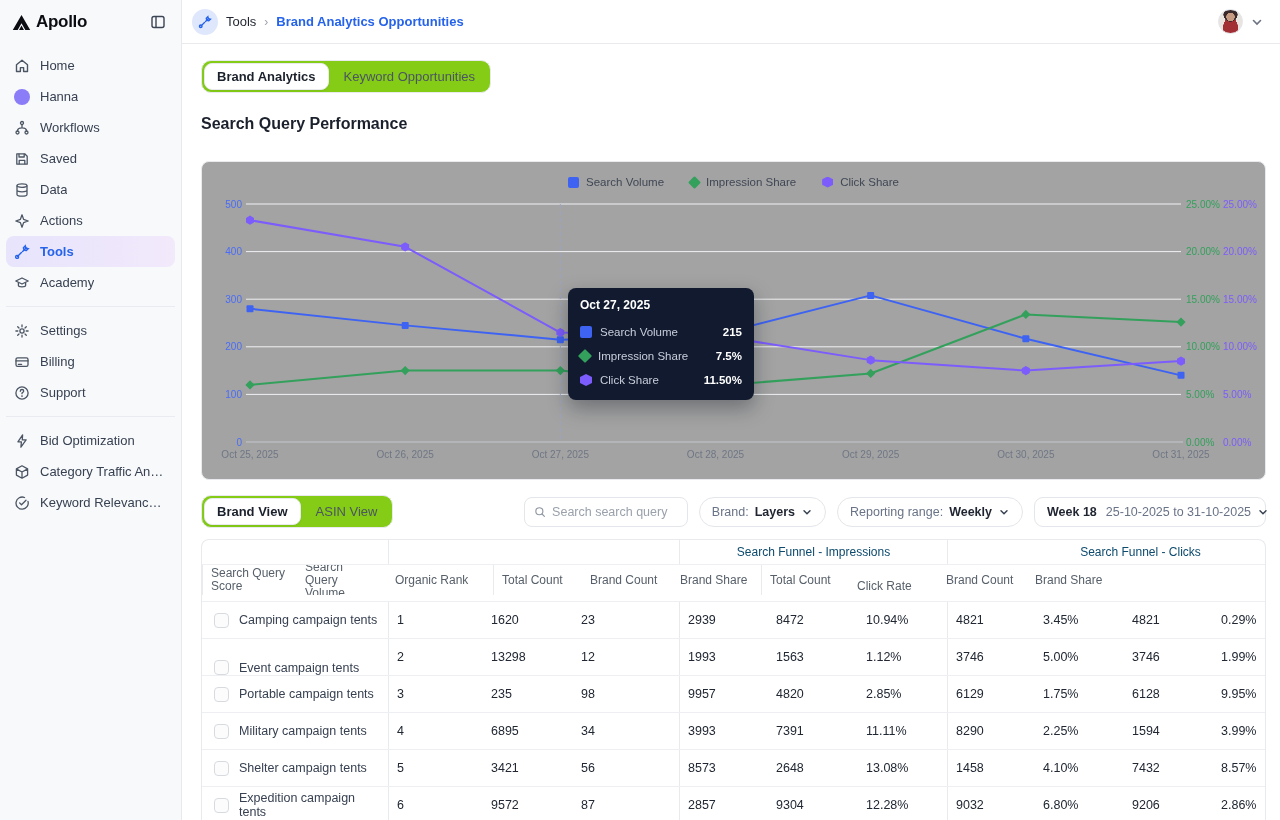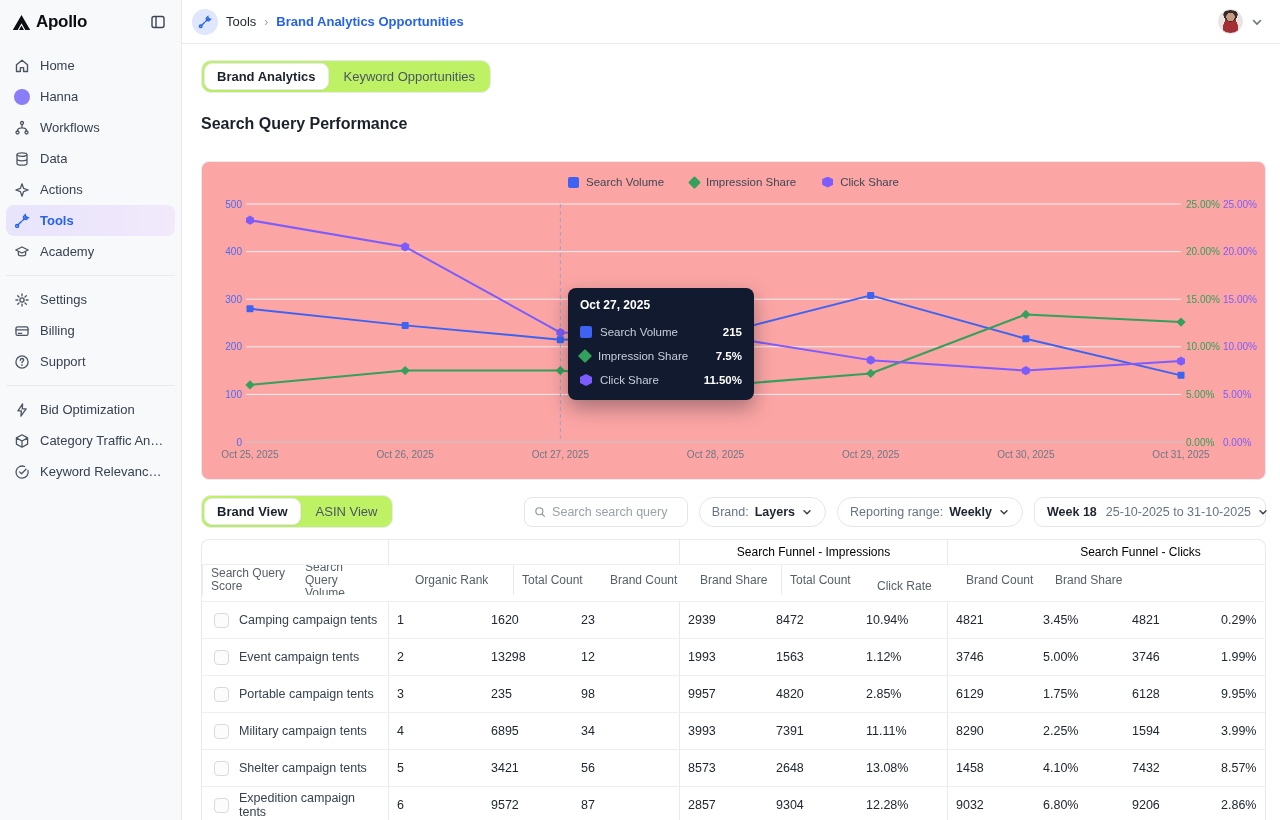--- a/index.html
+++ b/index.html
@@ -39,29 +39,29 @@
   .user-avatar { width:25px; height:25px; border-radius:50%; border:1px solid #e5e7eb; cursor:pointer;
     background:
       radial-gradient(circle at 50% 30%, #c79a82 0 21%, rgba(0,0,0,0) 22%),
       radial-gradient(circle at 50% 20%, #39292a 0 32%, rgba(0,0,0,0) 33%),
       radial-gradient(ellipse at 50% 92%, #a12f33 0 48%, rgba(0,0,0,0) 49%),
       #e9e4e0; }
   .chev { color:#6b7280; display:flex; }
 
   
   .content { padding:16px 16px 0 19px; flex:1; min-height:0; }
-  .seg { display:inline-flex; background:#bef264; border:1px solid #e8eaed; border-radius:10px; padding:2px; gap:2px; }
+  .seg { display:inline-flex; background:#84cc16; border:1px solid #e8eaed; border-radius:10px; padding:2px; gap:2px; }
   .seg-item { font-size:13px; color:#4b5563; padding:6px 13px; border-radius:8px; cursor:pointer; white-space:nowrap; }
   .seg-item.active { background:#fff; border:1px solid #e8eaed; color:#1b212c; font-weight:700;
     box-shadow:0 1px 2px rgba(16,24,40,.05); padding:5px 12px; }
   .page-title { font-size:16px; font-weight:700; color:#1b212c; margin-top:22px; }
 
   
   .chart-card { position:relative; margin-top:28px; width:1065px; height:319px;
-    border:1px solid #e8eaed; border-radius:8px; background:#fca5a5; padding-top:9px; }
+    border:1px solid #e8eaed; border-radius:8px; background:#a3a3a3; padding-top:9px; }
   .legend { display:flex; justify-content:center; gap:26px; height:22px; align-items:center; }
   .legend-item { display:flex; align-items:center; gap:7px; font-size:11.5px; color:#3f4754; cursor:pointer; }
   .sw-square { width:11px; height:11px; border-radius:2px; }
   .sw-diamond { width:9px; height:9px; transform:rotate(45deg); border-radius:1px; }
   .sw-hex { width:11px; height:11px; clip-path:polygon(50% 0,100% 25%,100% 75%,50% 100%,0 75%,0 25%); }
   .tooltip { position:absolute; left:366px; top:126px; width:186px; background:#111a2e; border-radius:8px;
     padding:10px 12px 8px 12px; box-shadow:0 8px 20px rgba(10,16,30,.35); z-index:3; }
   .tooltip-title { color:#fff; font-size:12px; font-weight:700; margin-bottom:8px; }
   .tooltip-row { display:flex; align-items:center; gap:8px; height:24px; }
   .tooltip-row .lbl { color:#c8cedb; font-size:11.5px; }
@@ -79,21 +79,21 @@
   .pill .muted { color:#697386; }
   .pill b { color:#1f2430; font-weight:700; }
   .pill.week { border-radius:9px; width:232px; justify-content:space-between; }
   .week-left { display:flex; gap:9px; align-items:center; }
 
   
   .tbl { margin-top:11px; width:1065px; border:1px solid #e8eaed; border-bottom:none;
     border-radius:8px 8px 0 0; overflow:hidden; font-size:12.5px; }
   .trow { display:flex; }
   .tcell { flex:none; padding:0 8px; display:flex; align-items:center; overflow:hidden; }
-  .group-row .tcell { height:24px; justify-content:center; color:#000000; font-size:12px; }
+  .group-row .tcell { height:24px; justify-content:center; color:#0c4a6e; font-size:12px; }
   .head-row .tcell { height:30px; color:#57606a; font-size:12px; line-height:13px; align-items:center; }
   .body-row .tcell { height:36px; color:#212833; }
   .body-row { border-top:1px solid #edeff2; cursor:pointer; }
   .head-row { border-top:1px solid #edeff2; }
   .bl { border-left:1px solid #e8eaed; }
   .cb { width:15px; height:15px; border:1.5px solid #d7dbe0; border-radius:4px; background:#fcfcfd;
     flex:none; margin-right:10px; cursor:pointer; }
   .qname { color:#374151; }
 
   svg.icon { display:block; }
@@ -135,20 +135,29 @@
       <div class="nav-item">
         <span class="ic">
             <svg class="icon" width="16" height="16" viewBox="0 0 16 16" fill="none" stroke="currentColor" stroke-width="1.3">
               <circle cx="8" cy="3" r="1.5"></circle>
               <circle cx="3.5" cy="12.5" r="1.5"></circle>
               <circle cx="12.5" cy="12.5" r="1.5"></circle>
               <path d="M8 4.6 V7.8 M8 7.8 C4.5 7.8 3.5 9.3 3.5 10.9 M8 7.8 c3.5 0 4.5 1.5 4.5 3.1" stroke-linecap="round"></path>
             </svg>
           </span>
         <span class="nav-label">Workflows</span>
+      </div>
+      <div class="nav-item">
+        <span class="ic">
+            <svg class="icon" width="16" height="16" viewBox="0 0 16 16" fill="none" stroke="currentColor" stroke-width="1.3" stroke-linejoin="round">
+              <path d="M2.8 2.8 h7.9 l2.5 2.5 v7.9 H2.8 Z"></path>
+              <path d="M5 2.8 v3.2 h5.2 V2.8 M5.2 13.2 V9.4 h5.6 v3.8"></path>
+            </svg>
+          </span>
+        <span class="nav-label">Saved</span>
       </div>
       <div class="nav-item">
         <span class="ic">
             <svg class="icon" width="16" height="16" viewBox="0 0 16 16" fill="none" stroke="currentColor" stroke-width="1.3">
               <ellipse cx="8" cy="3.6" rx="5" ry="1.8"></ellipse>
               <path d="M3 3.6 v8.8 c0 1 2.2 1.8 5 1.8 s5-.8 5-1.8 V3.6 M3 8 c0 1 2.2 1.8 5 1.8 S13 9 13 8"></path>
             </svg>
           </span>
         <span class="nav-label">Data</span>
       </div>
@@ -423,21 +432,21 @@
             <div class="tcell bl" style="width: 268px;">Search Funnel - Impressions</div>
             <div class="tcell bl" style="width: 386px;">Search Funnel - Clicks</div>
           </div>
           <div class="trow head-row">
             <div class="tcell bl" style="width: 95px;">
               <span>Search Query Score</span>
             </div>
             <div class="tcell" style="width: 90px;">
               <span>Search Query Volume</span>
             </div>
-            <div class="tcell" style="width: 106px; margin-left: 20px;">
+            <div class="tcell" style="width: 106px;">
               <span>Organic Rank</span>
             </div>
             <div class="tcell bl" style="width: 89px;">
               <span>Total Count</span>
             </div>
             <div class="tcell" style="width: 90px;">
               <span>Brand Count</span>
             </div>
             <div class="tcell" style="width: 89px;">
               <span>Brand Share</span>
@@ -465,21 +474,21 @@
             <div class="tcell" style="width: 106px;">23</div>
             <div class="tcell bl" style="width: 89px;">2939</div>
             <div class="tcell" style="width: 90px;">8472</div>
             <div class="tcell" style="width: 89px;">10.94%</div>
             <div class="tcell bl" style="width: 88px;">4821</div>
             <div class="tcell" style="width: 89px;">3.45%</div>
             <div class="tcell" style="width: 89px;">4821</div>
             <div class="tcell" style="width: 120px;">0.29%</div>
           </div>
           <div class="trow body-row">
-            <div class="tcell" style="width: 186px; padding-left: 12px;">
+            <div class="tcell" style="width: 186px; padding-left: 12px; align-items: flex-end;">
               <div class="cb"></div>
               <span class="qname">Event campaign tents</span>
             </div>
             <div class="tcell bl" style="width: 95px;">2</div>
             <div class="tcell" style="width: 90px;">13298</div>
             <div class="tcell" style="width: 106px;">12</div>
             <div class="tcell bl" style="width: 89px;">1993</div>
             <div class="tcell" style="width: 90px;">1563</div>
             <div class="tcell" style="width: 89px;">1.12%</div>
             <div class="tcell bl" style="width: 88px;">3746</div>

